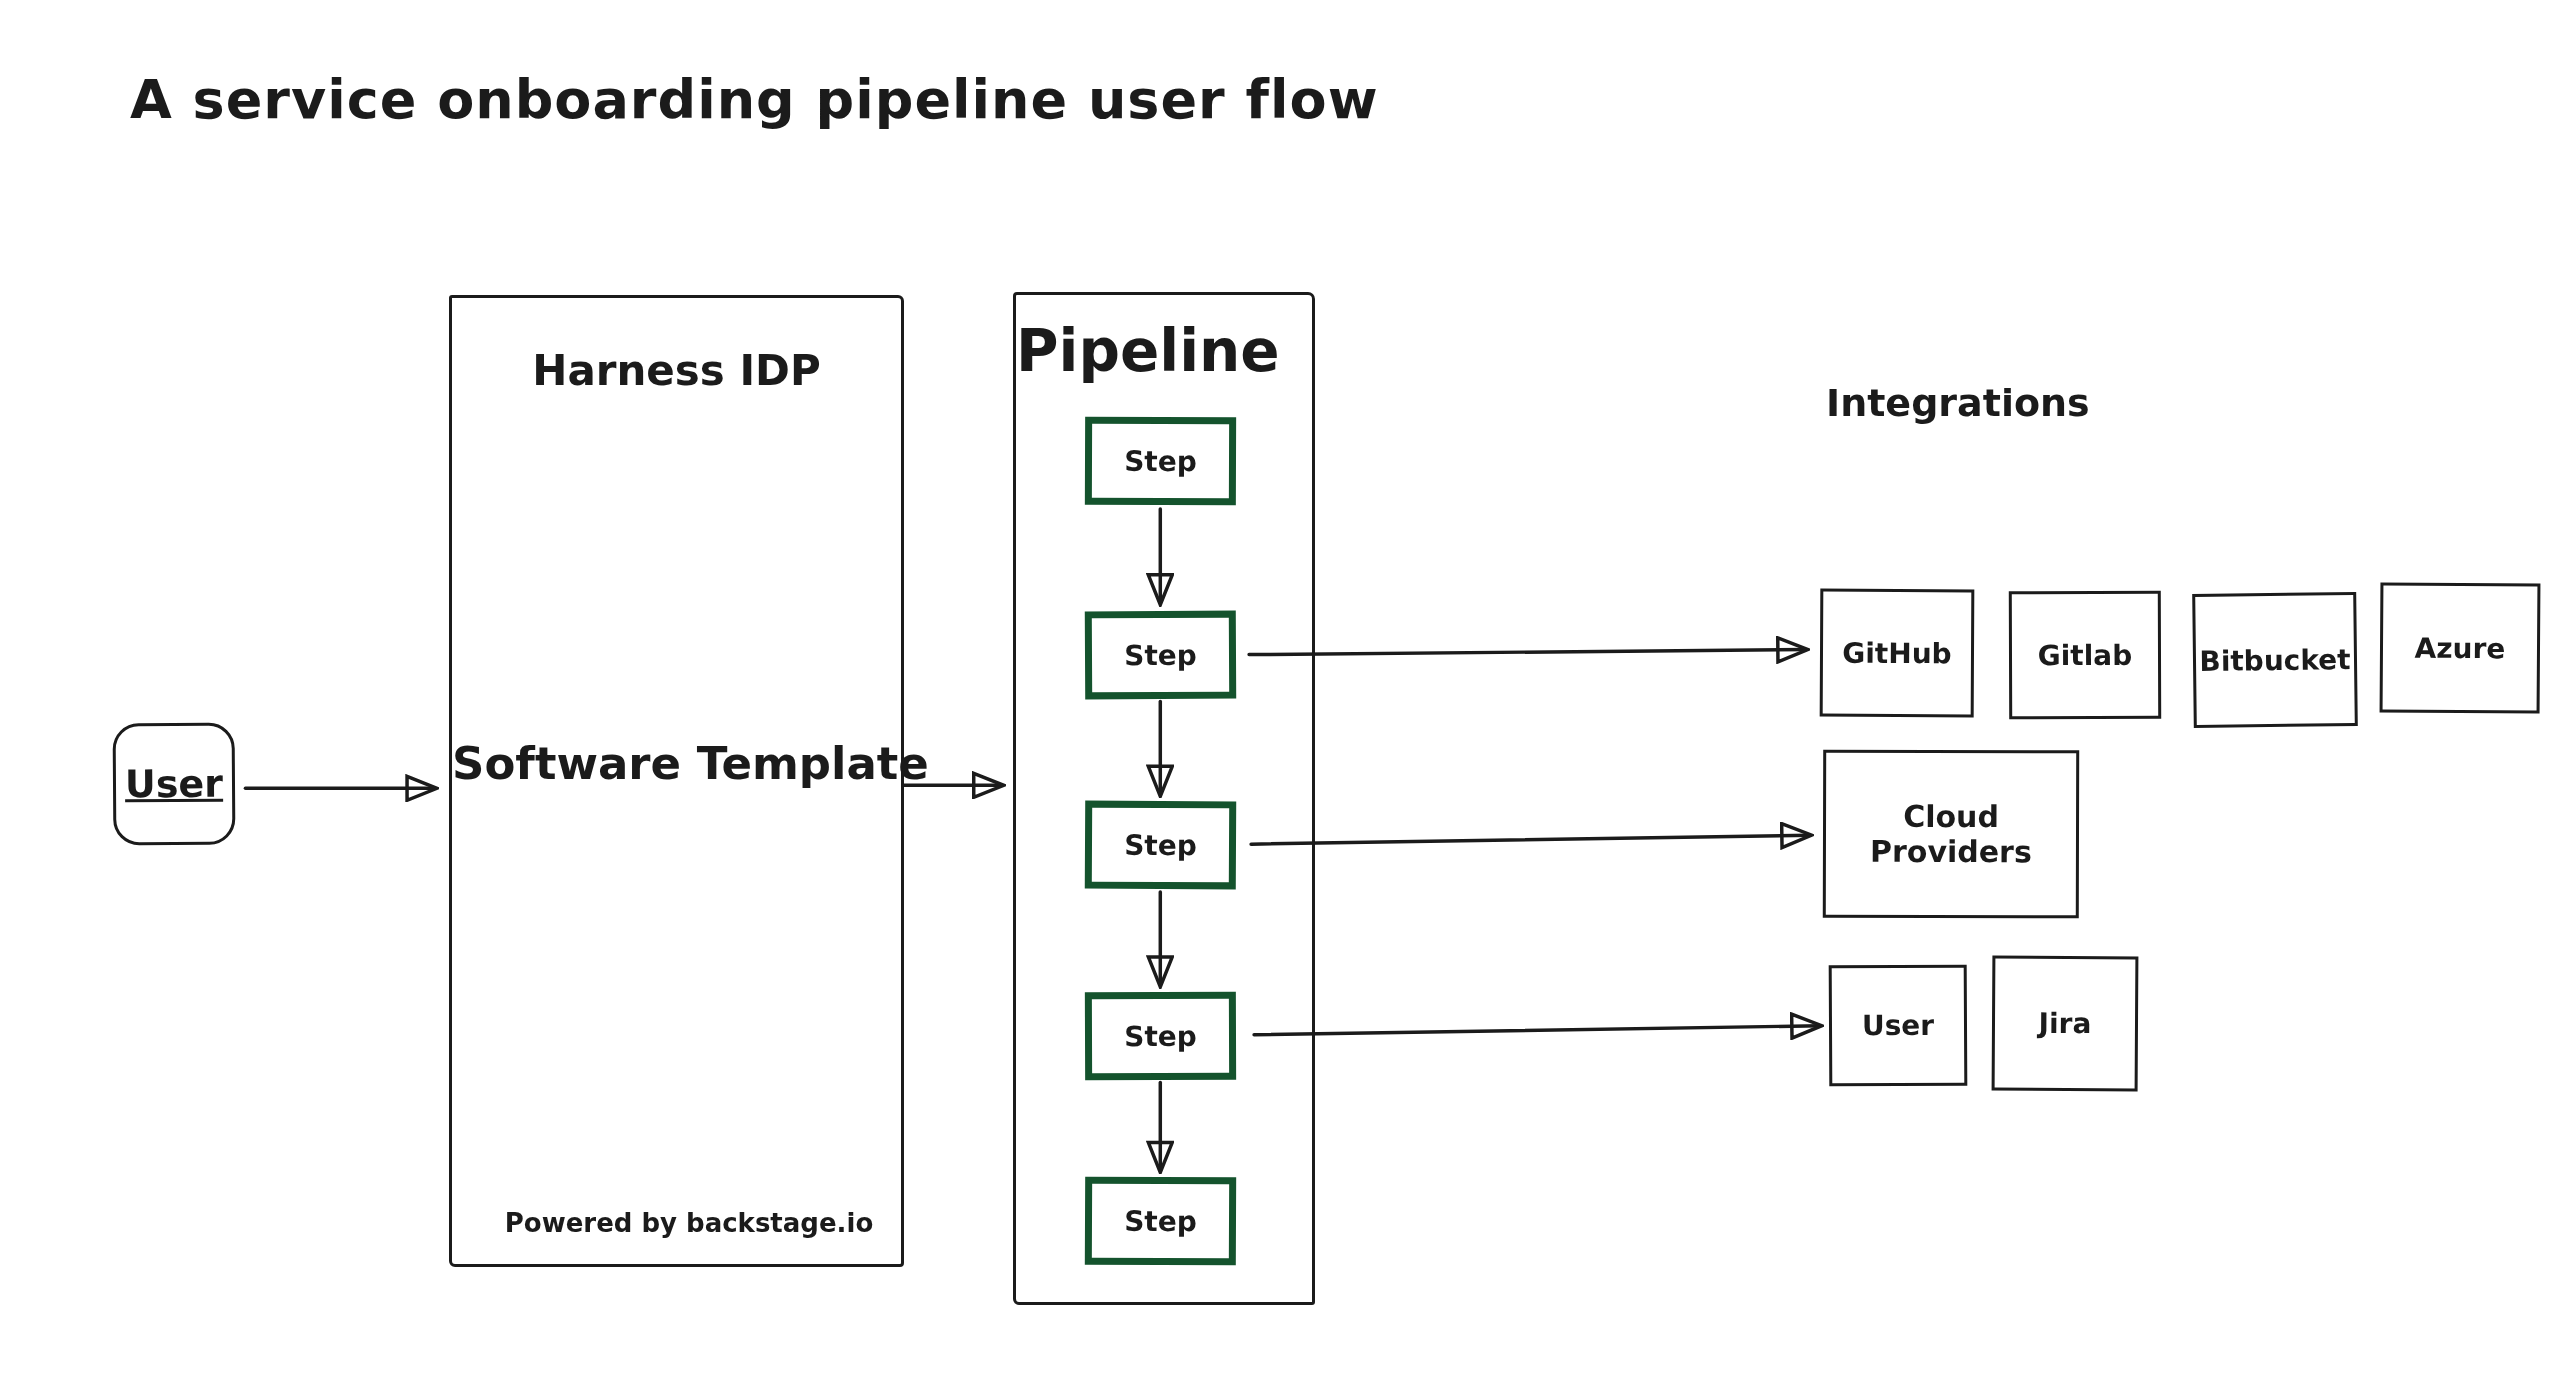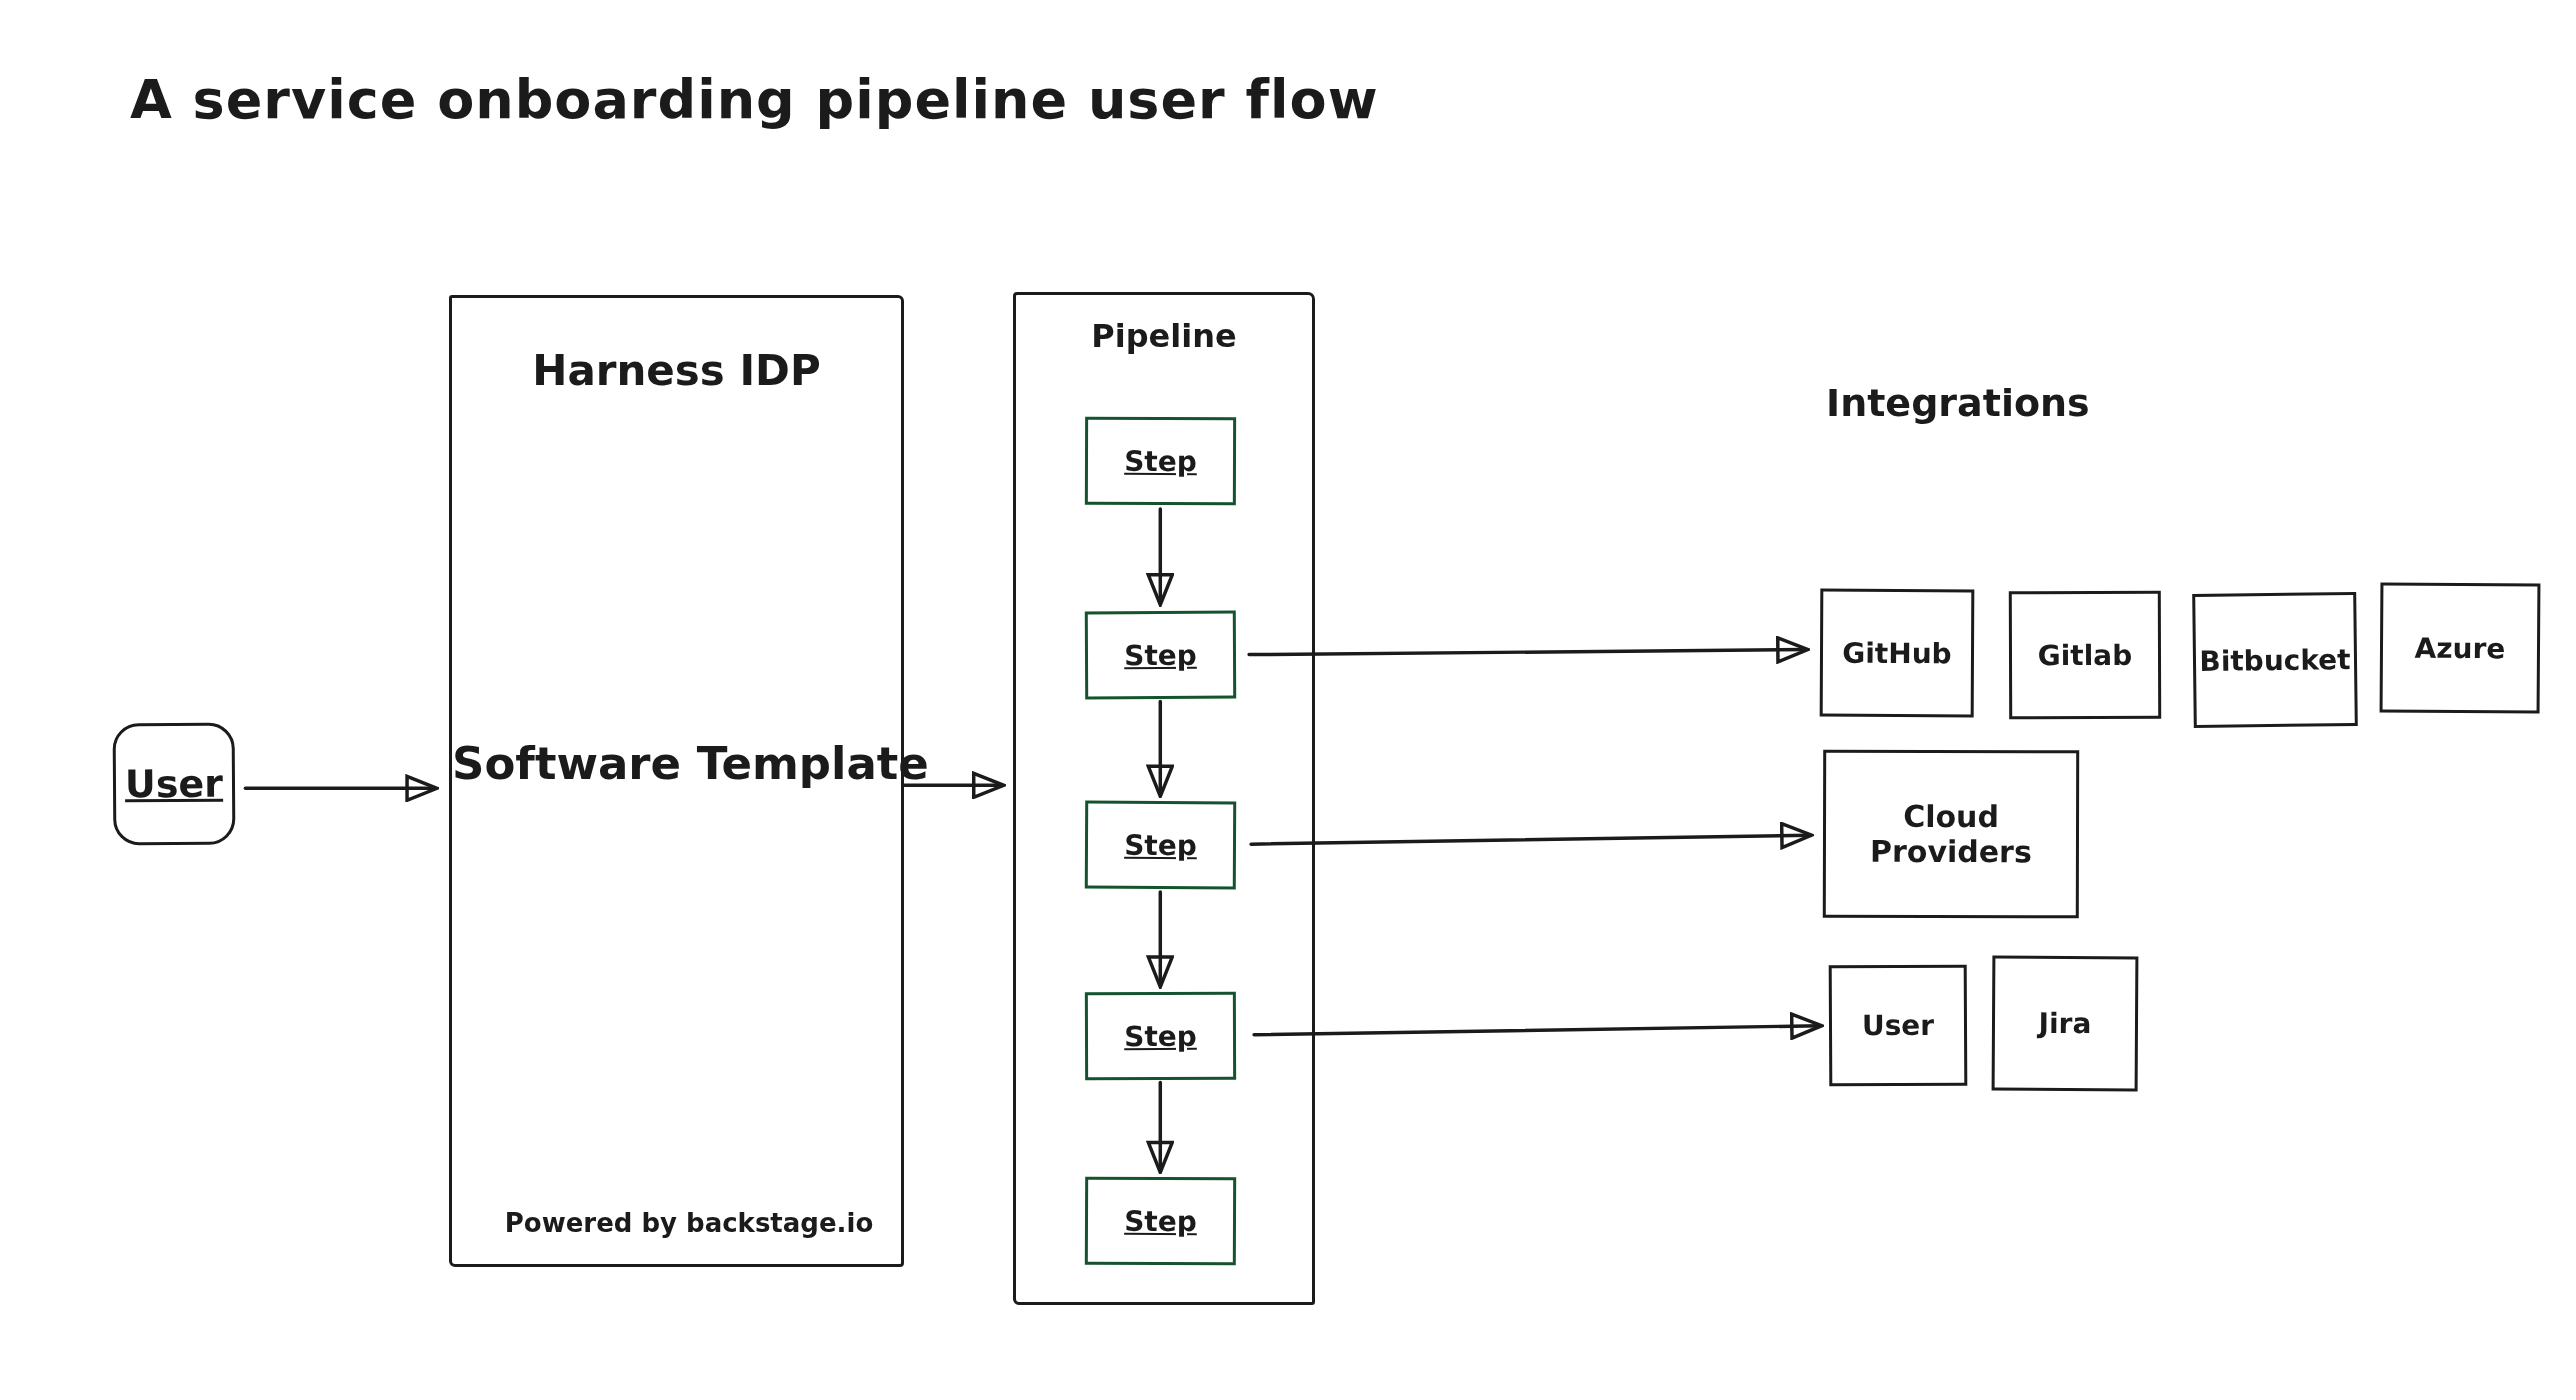--- a/index.html
+++ b/index.html
@@ -53,31 +53,30 @@
     position:absolute;bottom:26px;left:0;right:0;
     text-align:center;font-size:26px;font-weight:600;margin-left:25px;
   }
   
   .pipeline-box{
     left:1013px;top:292px;width:302px;height:1013px;
     border-radius:4px 7px 3px 6px;
   }
   .pipeline-title{
     position:absolute;top:22px;left:0;right:0;
-    text-align:center;font-size:32px;font-weight:600;
+    text-align:left;font-size:58px;font-weight:600;
   }
   .step-box{
     position:absolute;
     width:151px;height:88px;
-    border:3px solid #14532d;background:#fff;
+    border:7px solid #14532d;background:#fff;
     box-sizing:border-box;
     display:flex;align-items:center;justify-content:center;
     font-size:28px;font-weight:600;
     left:1085px;
-    text-decoration:underline;
   }
   .step-1{top:417px;transform:rotate(0.2deg);}
   .step-2{top:611px;transform:rotate(-0.3deg);}
   .step-3{top:801px;transform:rotate(0.3deg);}
   .step-4{top:992px;transform:rotate(-0.2deg);}
   .step-5{top:1177px;transform:rotate(0.25deg);}
   
   .integrations-heading{
     position:absolute;left:1826px;top:381px;
     font-size:38px;font-weight:600;white-space:nowrap;

